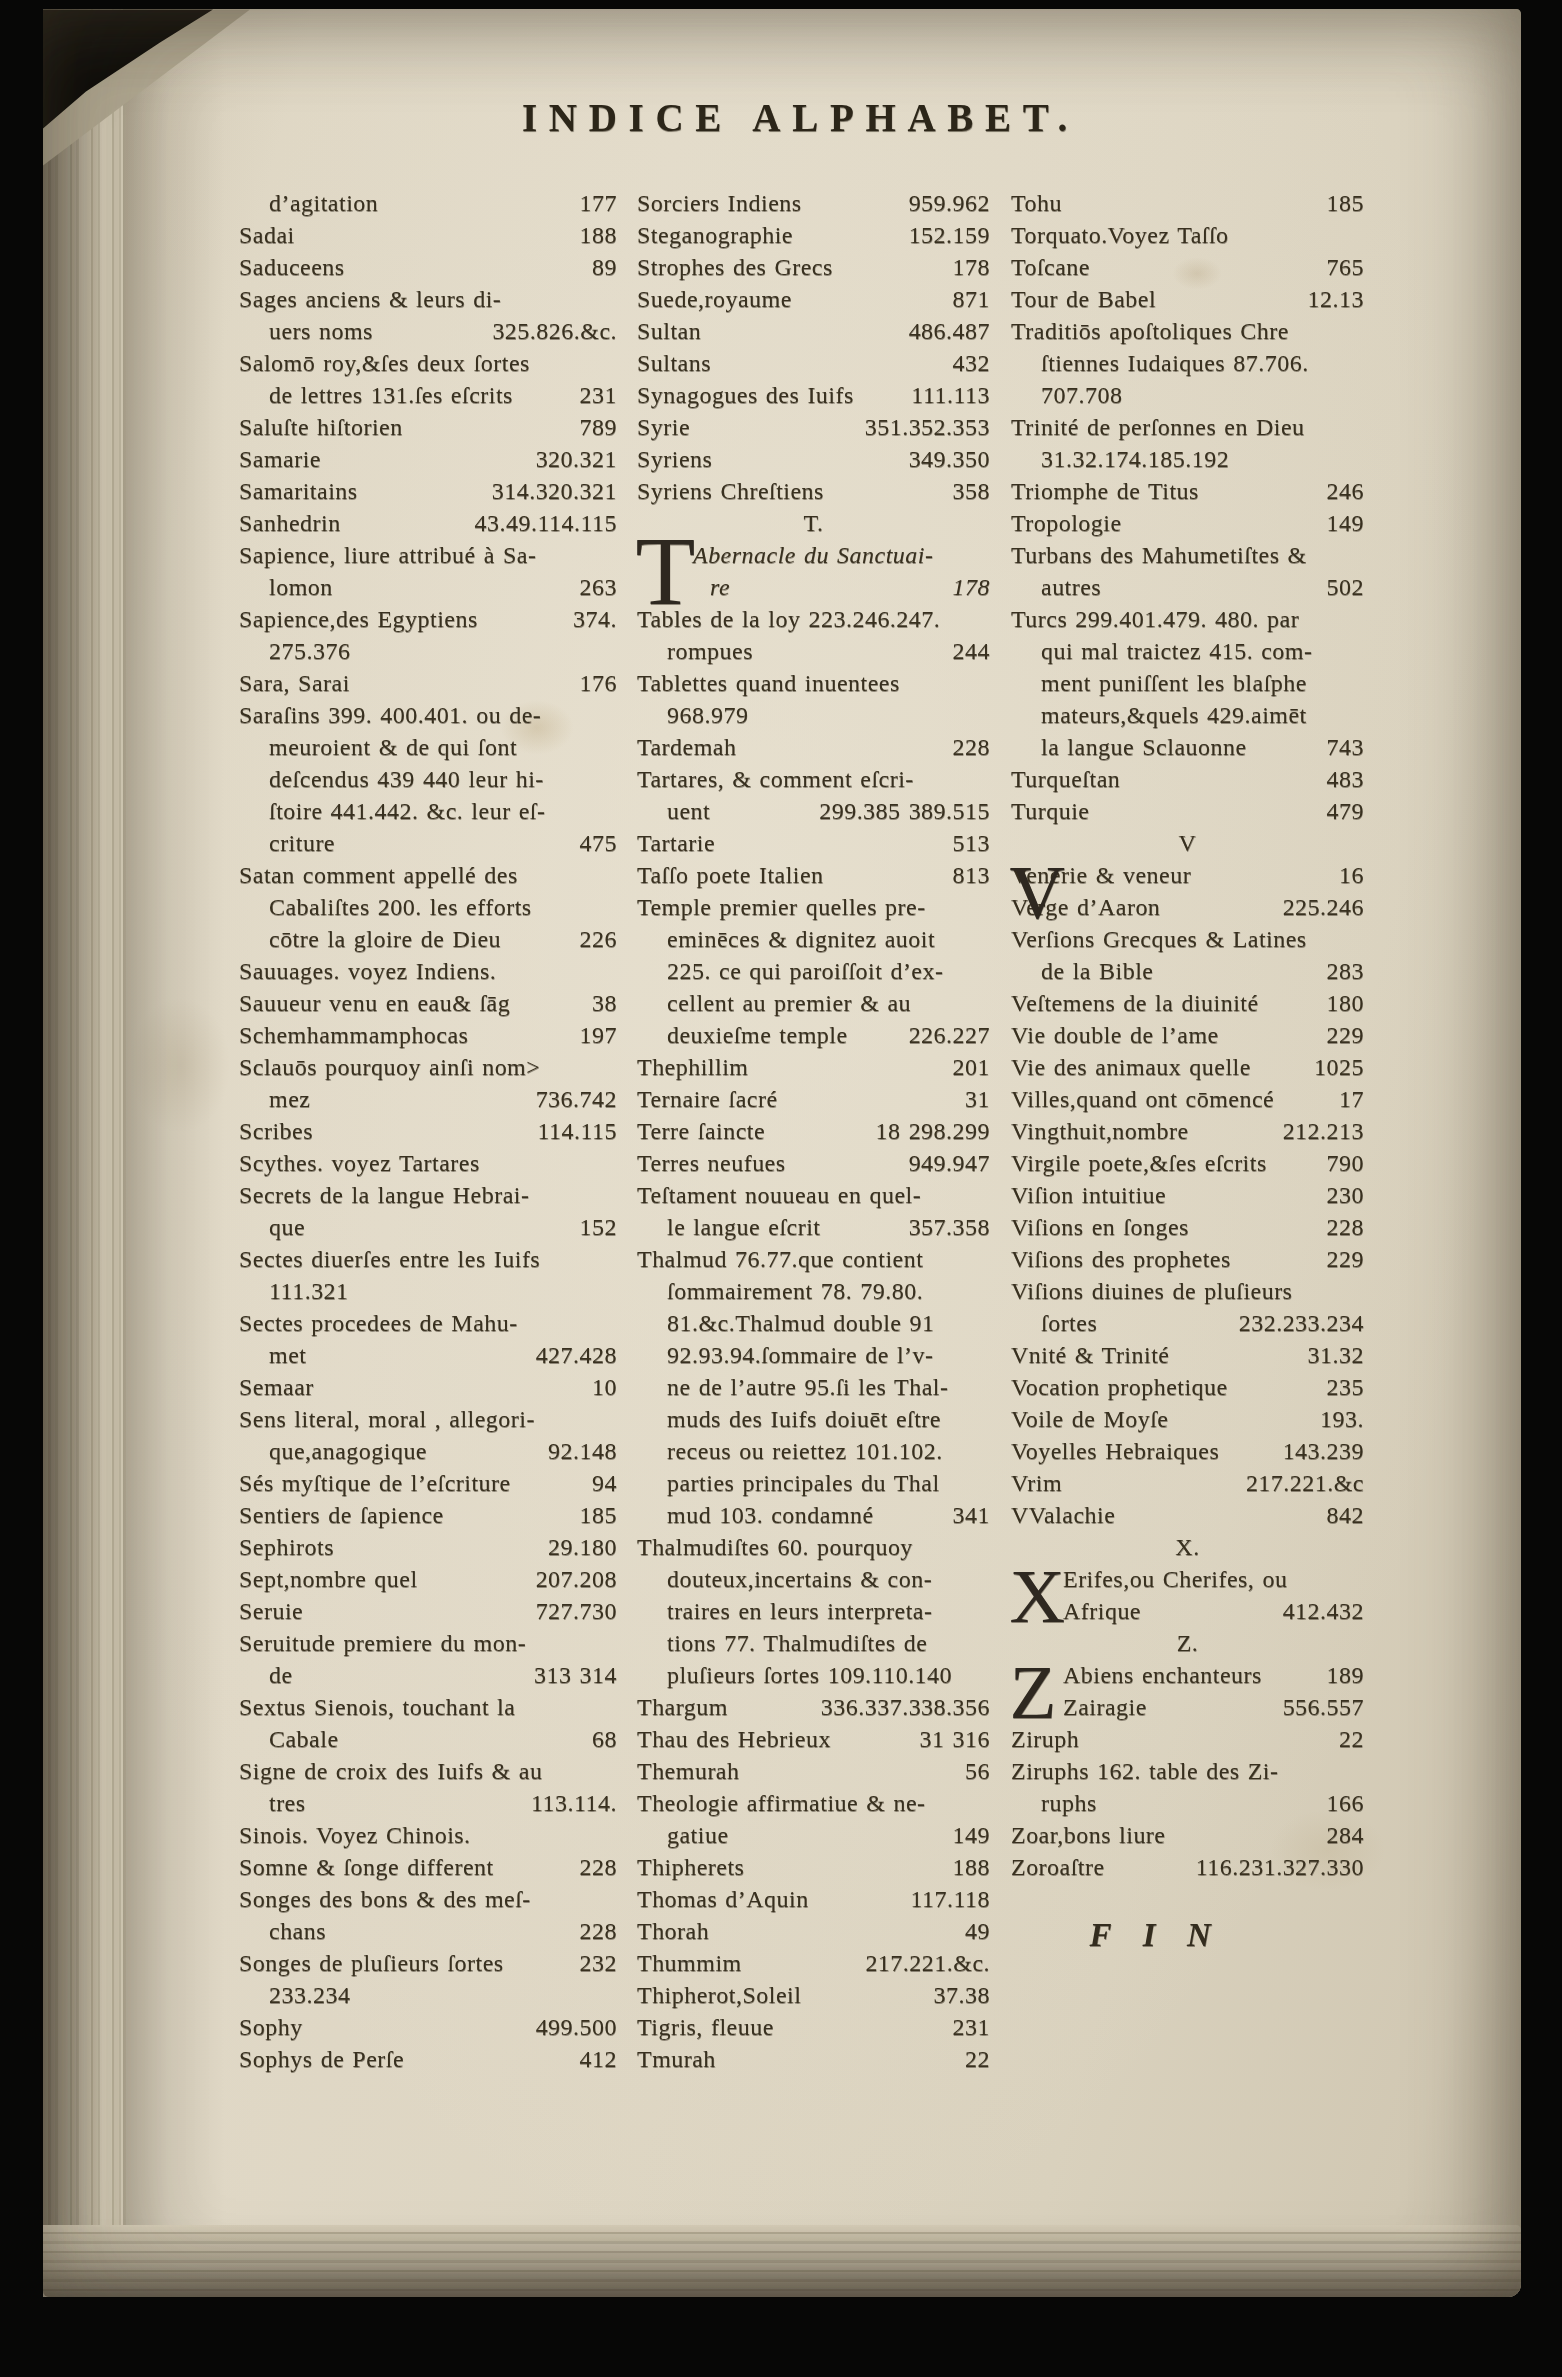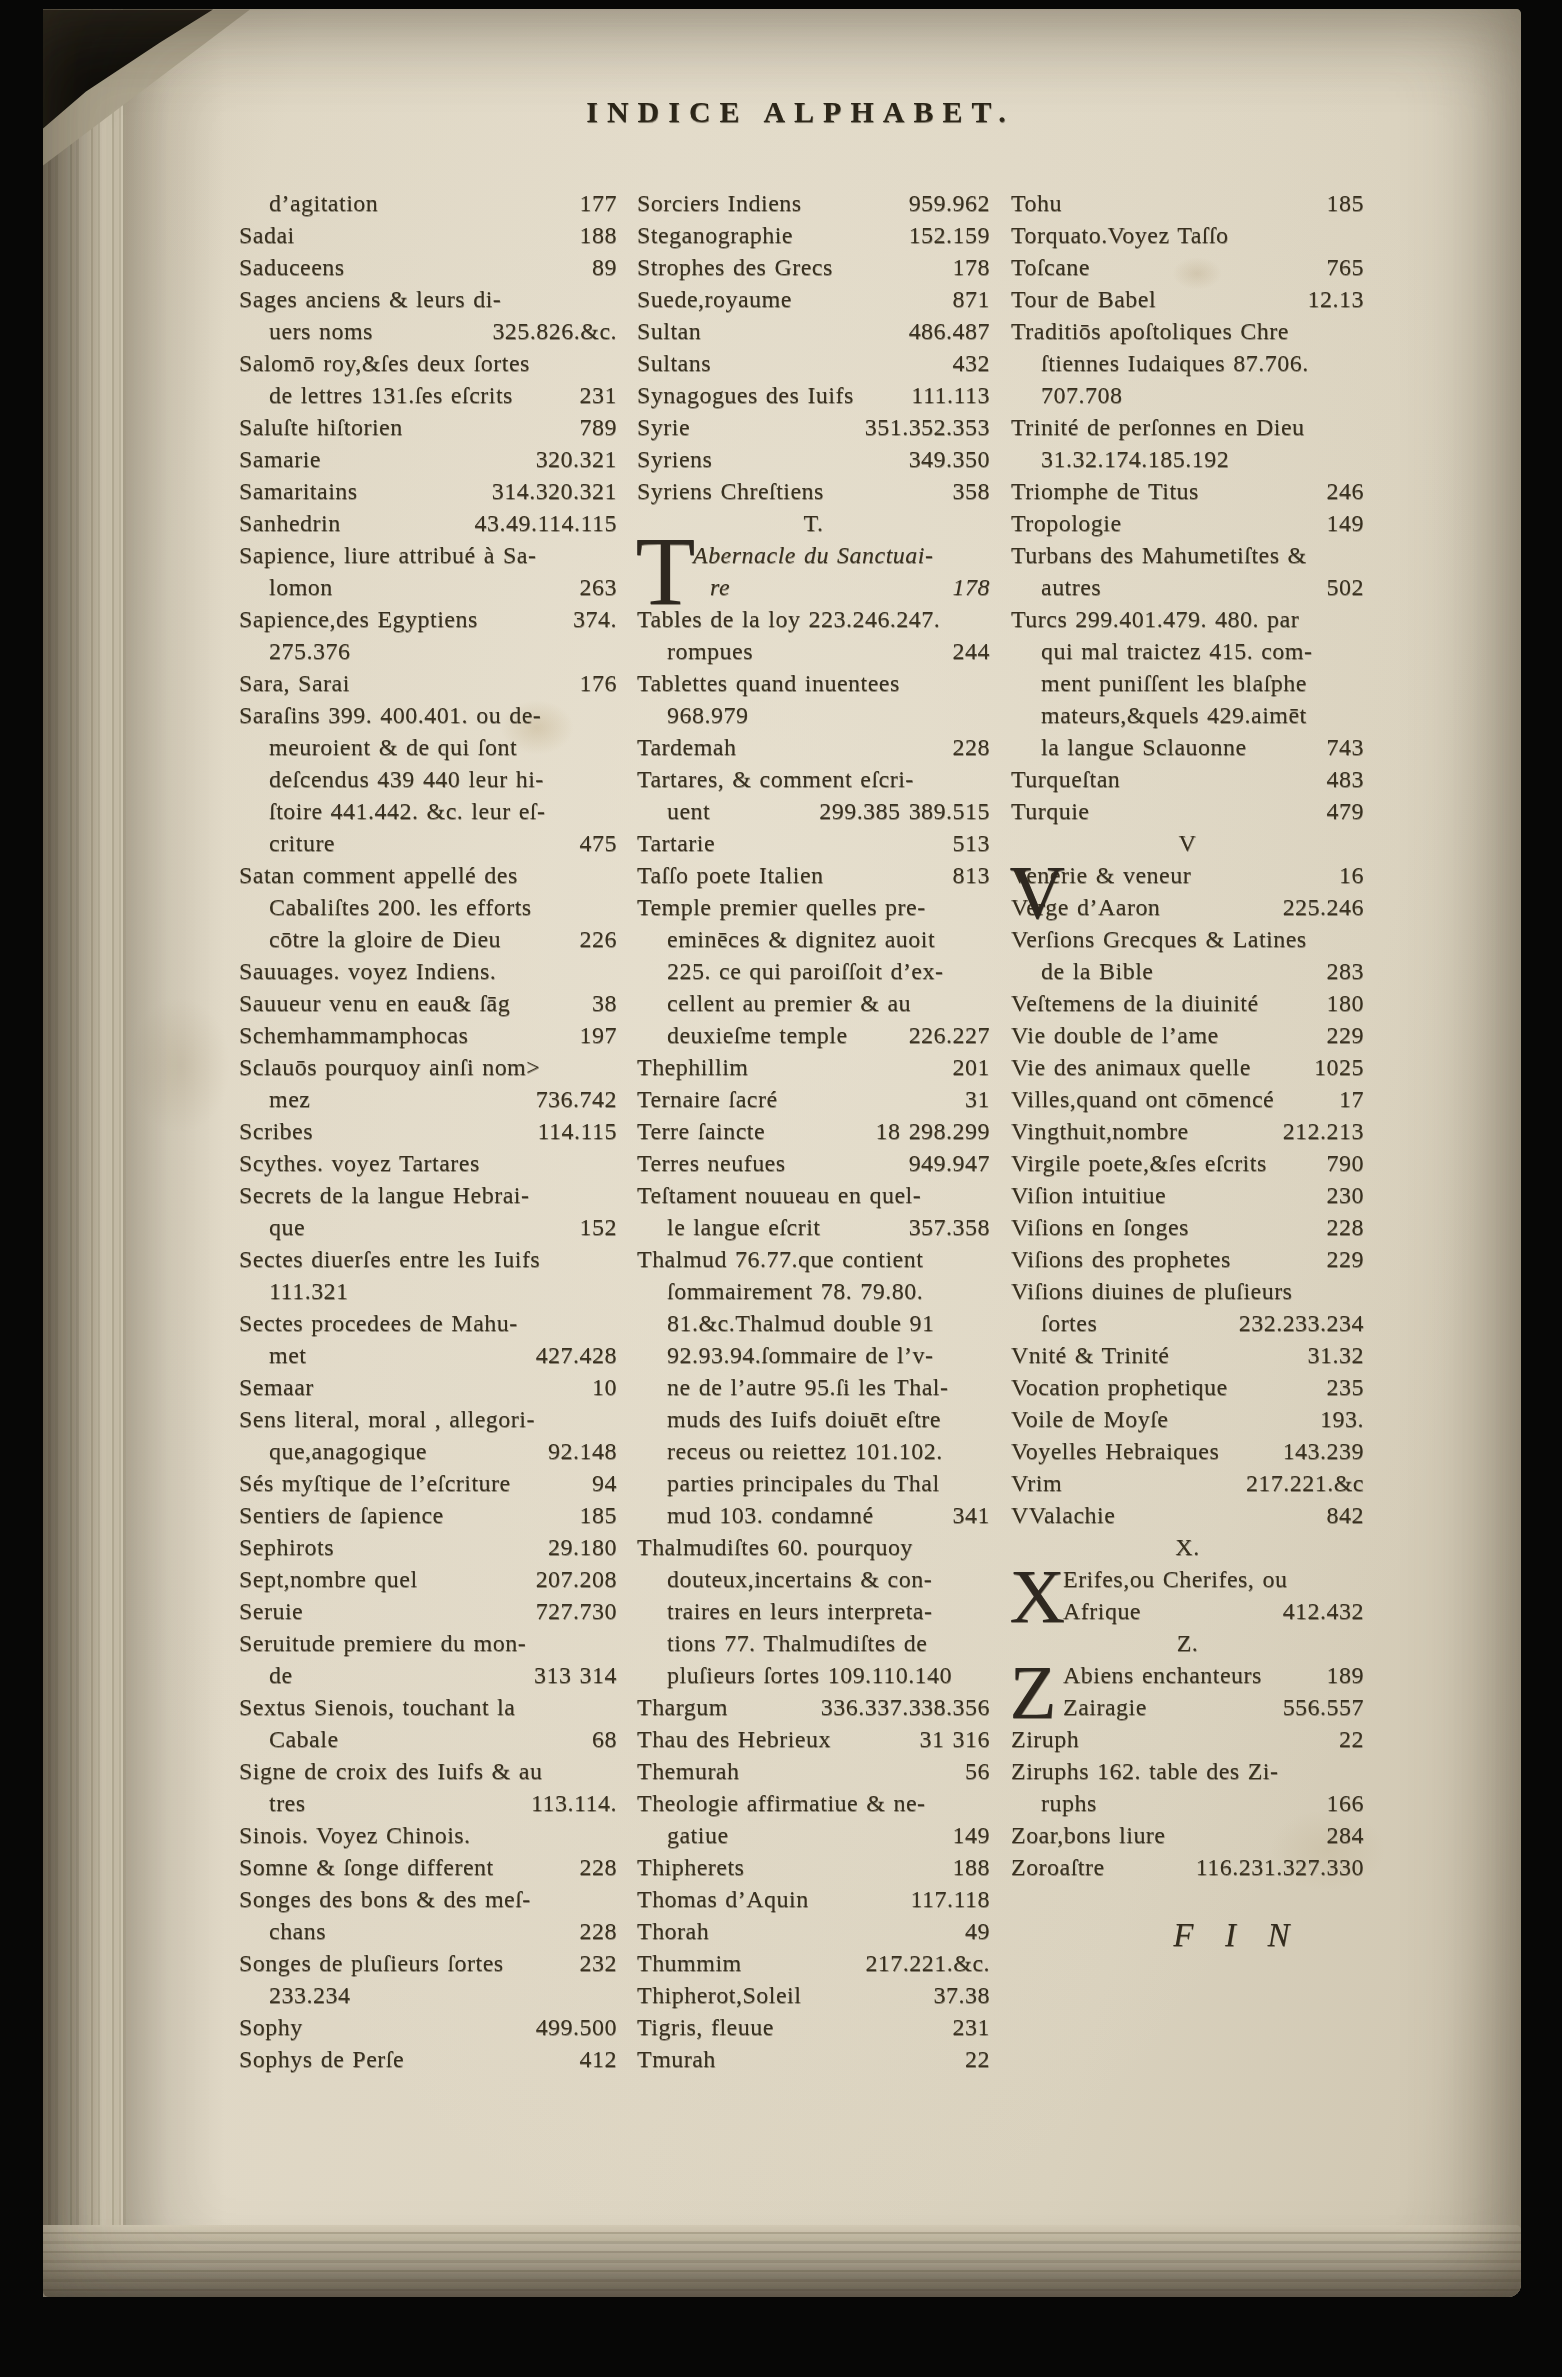--- a/index.html
+++ b/index.html
@@ -53,21 +53,21 @@
     background:#0b0a08;
   }
   .stain{position:absolute;border-radius:50%;pointer-events:none;}
   .s1{left:457px;top:691px;width:74px;height:55px;background:radial-gradient(ellipse,rgba(150,120,60,0.20),transparent 70%);}
   .s2{left:1129px;top:248px;width:50px;height:33px;background:radial-gradient(ellipse,rgba(140,110,60,0.16),transparent 70%);}
   .s3{left:86px;top:988px;width:102px;height:137px;background:radial-gradient(ellipse,rgba(120,100,60,0.13),transparent 70%);}
   .s4{left:1226px;top:1800px;width:117px;height:82px;background:radial-gradient(ellipse,rgba(150,125,70,0.11),transparent 70%);}
 
   .title{
     position:absolute;left:191px;top:86px;width:1133px;margin:0;
-    text-align:center;font-size:30px;font-weight:bold;letter-spacing:0.30em;
+    text-align:center;font-size:39px;font-weight:bold;letter-spacing:0.30em;
     color:#2c2619;text-shadow:0.4px 0.6px 0.7px rgba(40,32,20,0.55);
   }
   .col{
     position:absolute;color:#38301f;font-size:24px;line-height:32px;
     word-spacing:1.6px;letter-spacing:0.02em;
     text-shadow:0.3px 0.5px 0.5px rgba(40,32,20,0.45);
   }
   .c1{left:196px;top:178px;width:378px;}
   .c2{left:594px;top:178px;width:353px;}
   .c3{left:968px;top:178px;width:353px;}
@@ -75,22 +75,22 @@
   .ln .n{margin-left:auto;padding-left:7.8px;white-space:nowrap;}
   .ind{padding-left:30px;}
   .ind-sm{padding-left:17px;}
   .sec{text-align:center;}
   .dcblock{position:relative;}
   .dropcap{position:absolute;left:-1.6px;top:3.9px;font-size:77px;line-height:59px;color:#2e2820;}
   .dc-lines{margin-left:52px;}
   .dc-T .dropcap{font-size:98px;top:2.3px;}
   .dc-T .dc-lines{margin-left:56px;font-style:italic;}
   .fin{
-    margin-top:36px;width:82%;text-align:right;
-    font-style:italic;font-weight:normal;font-size:33px;letter-spacing:0.33em;color:#332c1e;
+    margin-top:36px;width:82%;text-align:center;
+    font-style:italic;font-weight:bold;font-size:33px;letter-spacing:0.33em;color:#332c1e;
   }
 </style>
 </head>
 <body>
 
 <div class="scan">
   <div class="page">
     <div class="left-edges"></div>
     <div class="gutter"></div>
     <div class="bottom-edges"></div>

